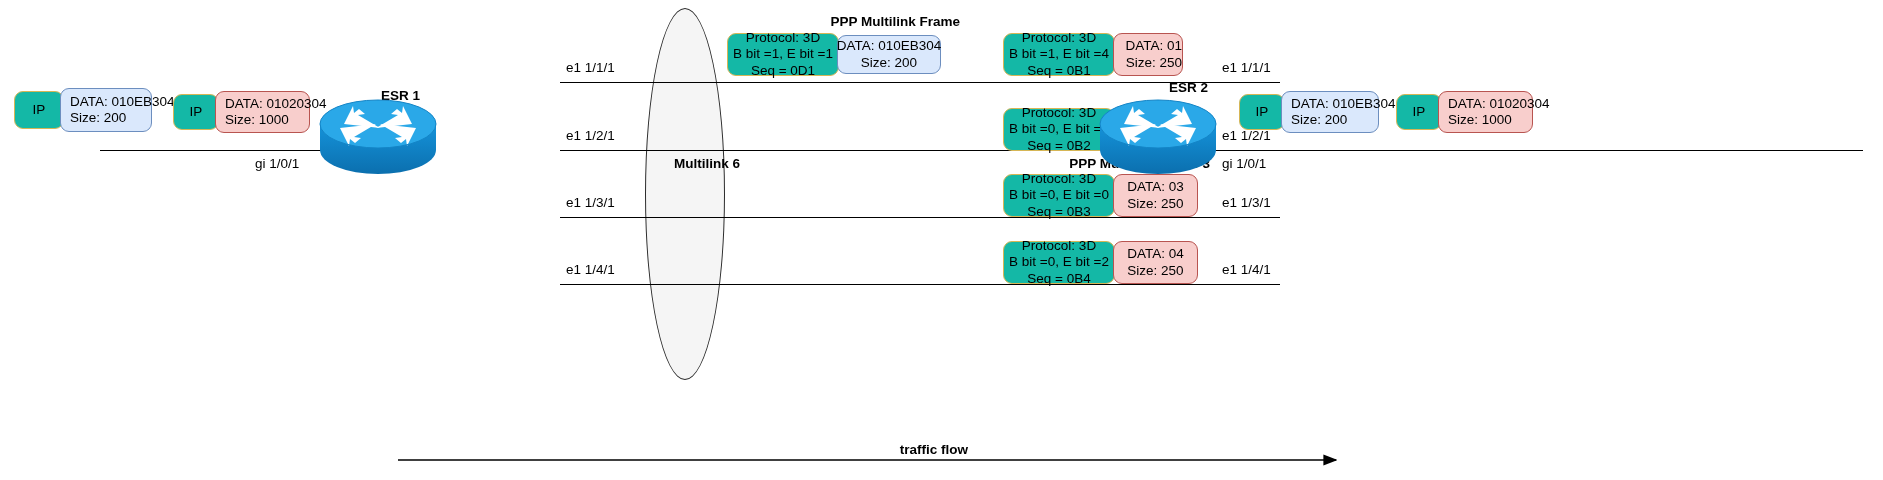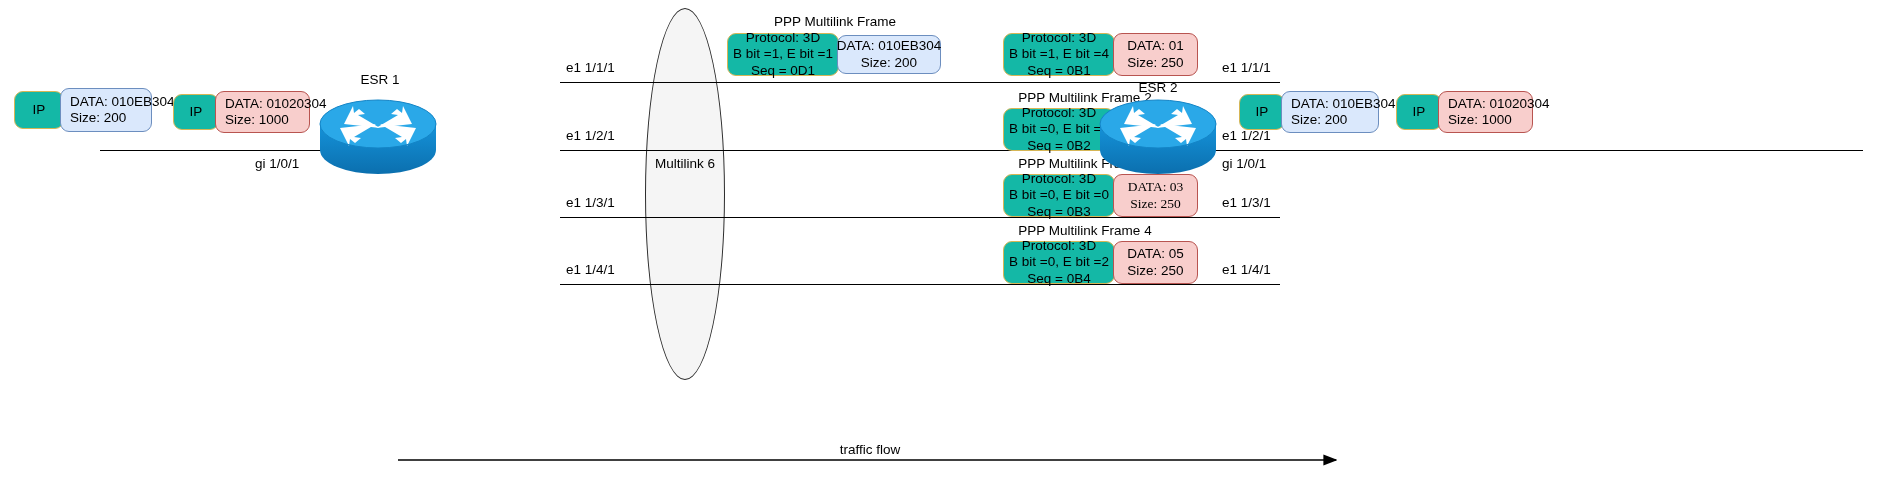--- a/index.html
+++ b/index.html
@@ -44,21 +44,21 @@
   .pkt .ln { display: block; }
   .pkt.left-al { align-items: flex-start; padding-left: 9px; }
 
   
   .lbl {
     font-size: 13.5px;
     line-height: 16px;
     white-space: nowrap;
     color: #000;
   }
-  .lbl.c { text-align: center; }
+  .lbl.c { text-align: right; font-weight: bold; }
 
   
   .hline {
     background: #000;
     height: 1px;
   }
 
   
   .router { position: absolute; }
   .router svg { display: block; }
@@ -92,21 +92,21 @@
   </div>
   <div class="abs pkt red left-al" style="left:215px; top:91px; width:95px; height:42px;">
     <span class="ln">DATA: 01020304</span>
     <span class="ln">Size: 1000</span>
   </div>
 
   <div class="abs hline" style="left:100px; top:150px; width:260px;"></div>
 
   <div class="abs lbl" style="left:255px; top:156px;">gi 1/0/1</div>
 
-  <div class="abs lbl c" style="left:340px; top:72px; width:80px;">ESR 1</div>
+  <div class="abs lbl c" style="left:340px; top:88px; width:80px;">ESR 1</div>
 
   <div class="router" style="left:318px; top:98px;">
     <svg width="120" height="78" viewBox="0 0 120 78">
       <defs>
         <linearGradient id="rtSide1" x1="0" y1="0" x2="0" y2="1">
           <stop offset="0%" stop-color="#1593da"></stop>
           <stop offset="100%" stop-color="#0b6fae"></stop>
         </linearGradient>
       </defs>
       <path d="M2,26 L2,52 A58,24 0 0 0 118,52 L118,26 Z" fill="url(#rtSide1)"></path>
@@ -137,67 +137,65 @@
   <div class="abs pkt blue" style="left:837px; top:35px; width:104px; height:39px;">
     <span class="ln">DATA: 010EB304</span>
     <span class="ln">Size: 200</span>
   </div>
 
   <div class="abs pkt yellow" style="left:1003px; top:33px; width:112px; height:43px;">
     <span class="ln">Protocol: 3D</span>
     <span class="ln">B bit =1, E bit =4</span>
     <span class="ln">Seq = 0B1</span>
   </div>
-  <div class="abs pkt red" style="left:1113px; top:33px; width:85px; height:43px;">
+  <div class="abs pkt red" style="left:1113px; top:33px; width:70px; height:43px;align-items:flex-end;">
     <span class="ln">DATA: 01</span>
     <span class="ln">Size: 250</span>
   </div>
 
   <div class="abs hline" style="left:560px; top:150px; width:720px;"></div>
   <div class="abs lbl" style="left:566px; top:128px;">e1 1/2/1</div>
   <div class="abs lbl" style="left:1222px; top:128px;">e1 1/2/1</div>
 
-  <div class="abs lbl c" style="left:960px; top:90px; width:250px;">PPP Multilink Frame 2</div>
   <div class="abs pkt yellow" style="left:1003px; top:108px; width:112px; height:43px;">
     <span class="ln">Protocol: 3D</span>
     <span class="ln">B bit =0, E bit =0</span>
     <span class="ln">Seq = 0B2</span>
   </div>
   <div class="abs pkt red" style="left:1113px; top:108px; width:85px; height:43px;">
     <span class="ln">DATA: 02</span>
     <span class="ln">Size: 250</span>
   </div>
 
   <div class="abs hline" style="left:560px; top:217px; width:720px;"></div>
   <div class="abs lbl" style="left:566px; top:195px;">e1 1/3/1</div>
   <div class="abs lbl" style="left:1222px; top:195px;">e1 1/3/1</div>
 
   <div class="abs lbl c" style="left:960px; top:156px; width:250px;">PPP Multilink Frame 3</div>
   <div class="abs pkt yellow" style="left:1003px; top:174px; width:112px; height:43px;">
     <span class="ln">Protocol: 3D</span>
     <span class="ln">B bit =0, E bit =0</span>
     <span class="ln">Seq = 0B3</span>
   </div>
-  <div class="abs pkt red" style="left:1113px; top:174px; width:85px; height:43px;font-family:Liberation Serif, serif;">
+  <div class="abs pkt red" style="left:1113px; top:174px; width:85px; height:43px;">
     <span class="ln">DATA: 03</span>
     <span class="ln">Size: 250</span>
   </div>
 
   <div class="abs hline" style="left:560px; top:284px; width:720px;"></div>
   <div class="abs lbl" style="left:566px; top:262px;">e1 1/4/1</div>
   <div class="abs lbl" style="left:1222px; top:262px;">e1 1/4/1</div>
 
-  <div class="abs lbl c" style="left:960px; top:223px; width:250px;">PPP Multilink Frame 4</div>
   <div class="abs pkt yellow" style="left:1003px; top:241px; width:112px; height:43px;">
     <span class="ln">Protocol: 3D</span>
     <span class="ln">B bit =0, E bit =2</span>
     <span class="ln">Seq = 0B4</span>
   </div>
   <div class="abs pkt red" style="left:1113px; top:241px; width:85px; height:43px;">
-    <span class="ln">DATA: 05</span>
+    <span class="ln">DATA: 04</span>
     <span class="ln">Size: 250</span>
   </div>
 
   <div class="abs lbl c" style="left:1108px; top:80px; width:100px;">ESR 2</div>
 
   <div class="router" style="left:1098px; top:98px;">
     <svg width="120" height="78" viewBox="0 0 120 78">
       <defs>
         <linearGradient id="rtSide2" x1="0" y1="0" x2="0" y2="1">
           <stop offset="0%" stop-color="#1593da"></stop>
@@ -229,21 +227,21 @@
   </div>
 
   <div class="abs pkt yellow" style="left:1396px; top:94px; width:46px; height:36px;">
     <span class="ln">IP</span>
   </div>
   <div class="abs pkt red left-al" style="left:1438px; top:91px; width:95px; height:42px;">
     <span class="ln">DATA: 01020304</span>
     <span class="ln">Size: 1000</span>
   </div>
 
-  <div class="abs lbl c" style="left:790px; top:442px; width:160px;">traffic flow</div>
+  <div class="abs lbl c" style="left:808px; top:442px; width:160px;">traffic flow</div>
   <div class="flow-wrap" style="left:398px; top:454px;">
     <svg width="950" height="16" viewBox="0 0 950 16">
       <defs>
         <marker id="flowArrow" markerWidth="10" markerHeight="8" refX="9" refY="4" orient="auto">
           <path d="M0,0 L10,4 L0,8 z" fill="#000"></path>
         </marker>
       </defs>
       <line x1="0" y1="6" x2="938" y2="6" stroke="#000" stroke-width="1.4" marker-end="url(#flowArrow)"></line>
     </svg>
   </div>

